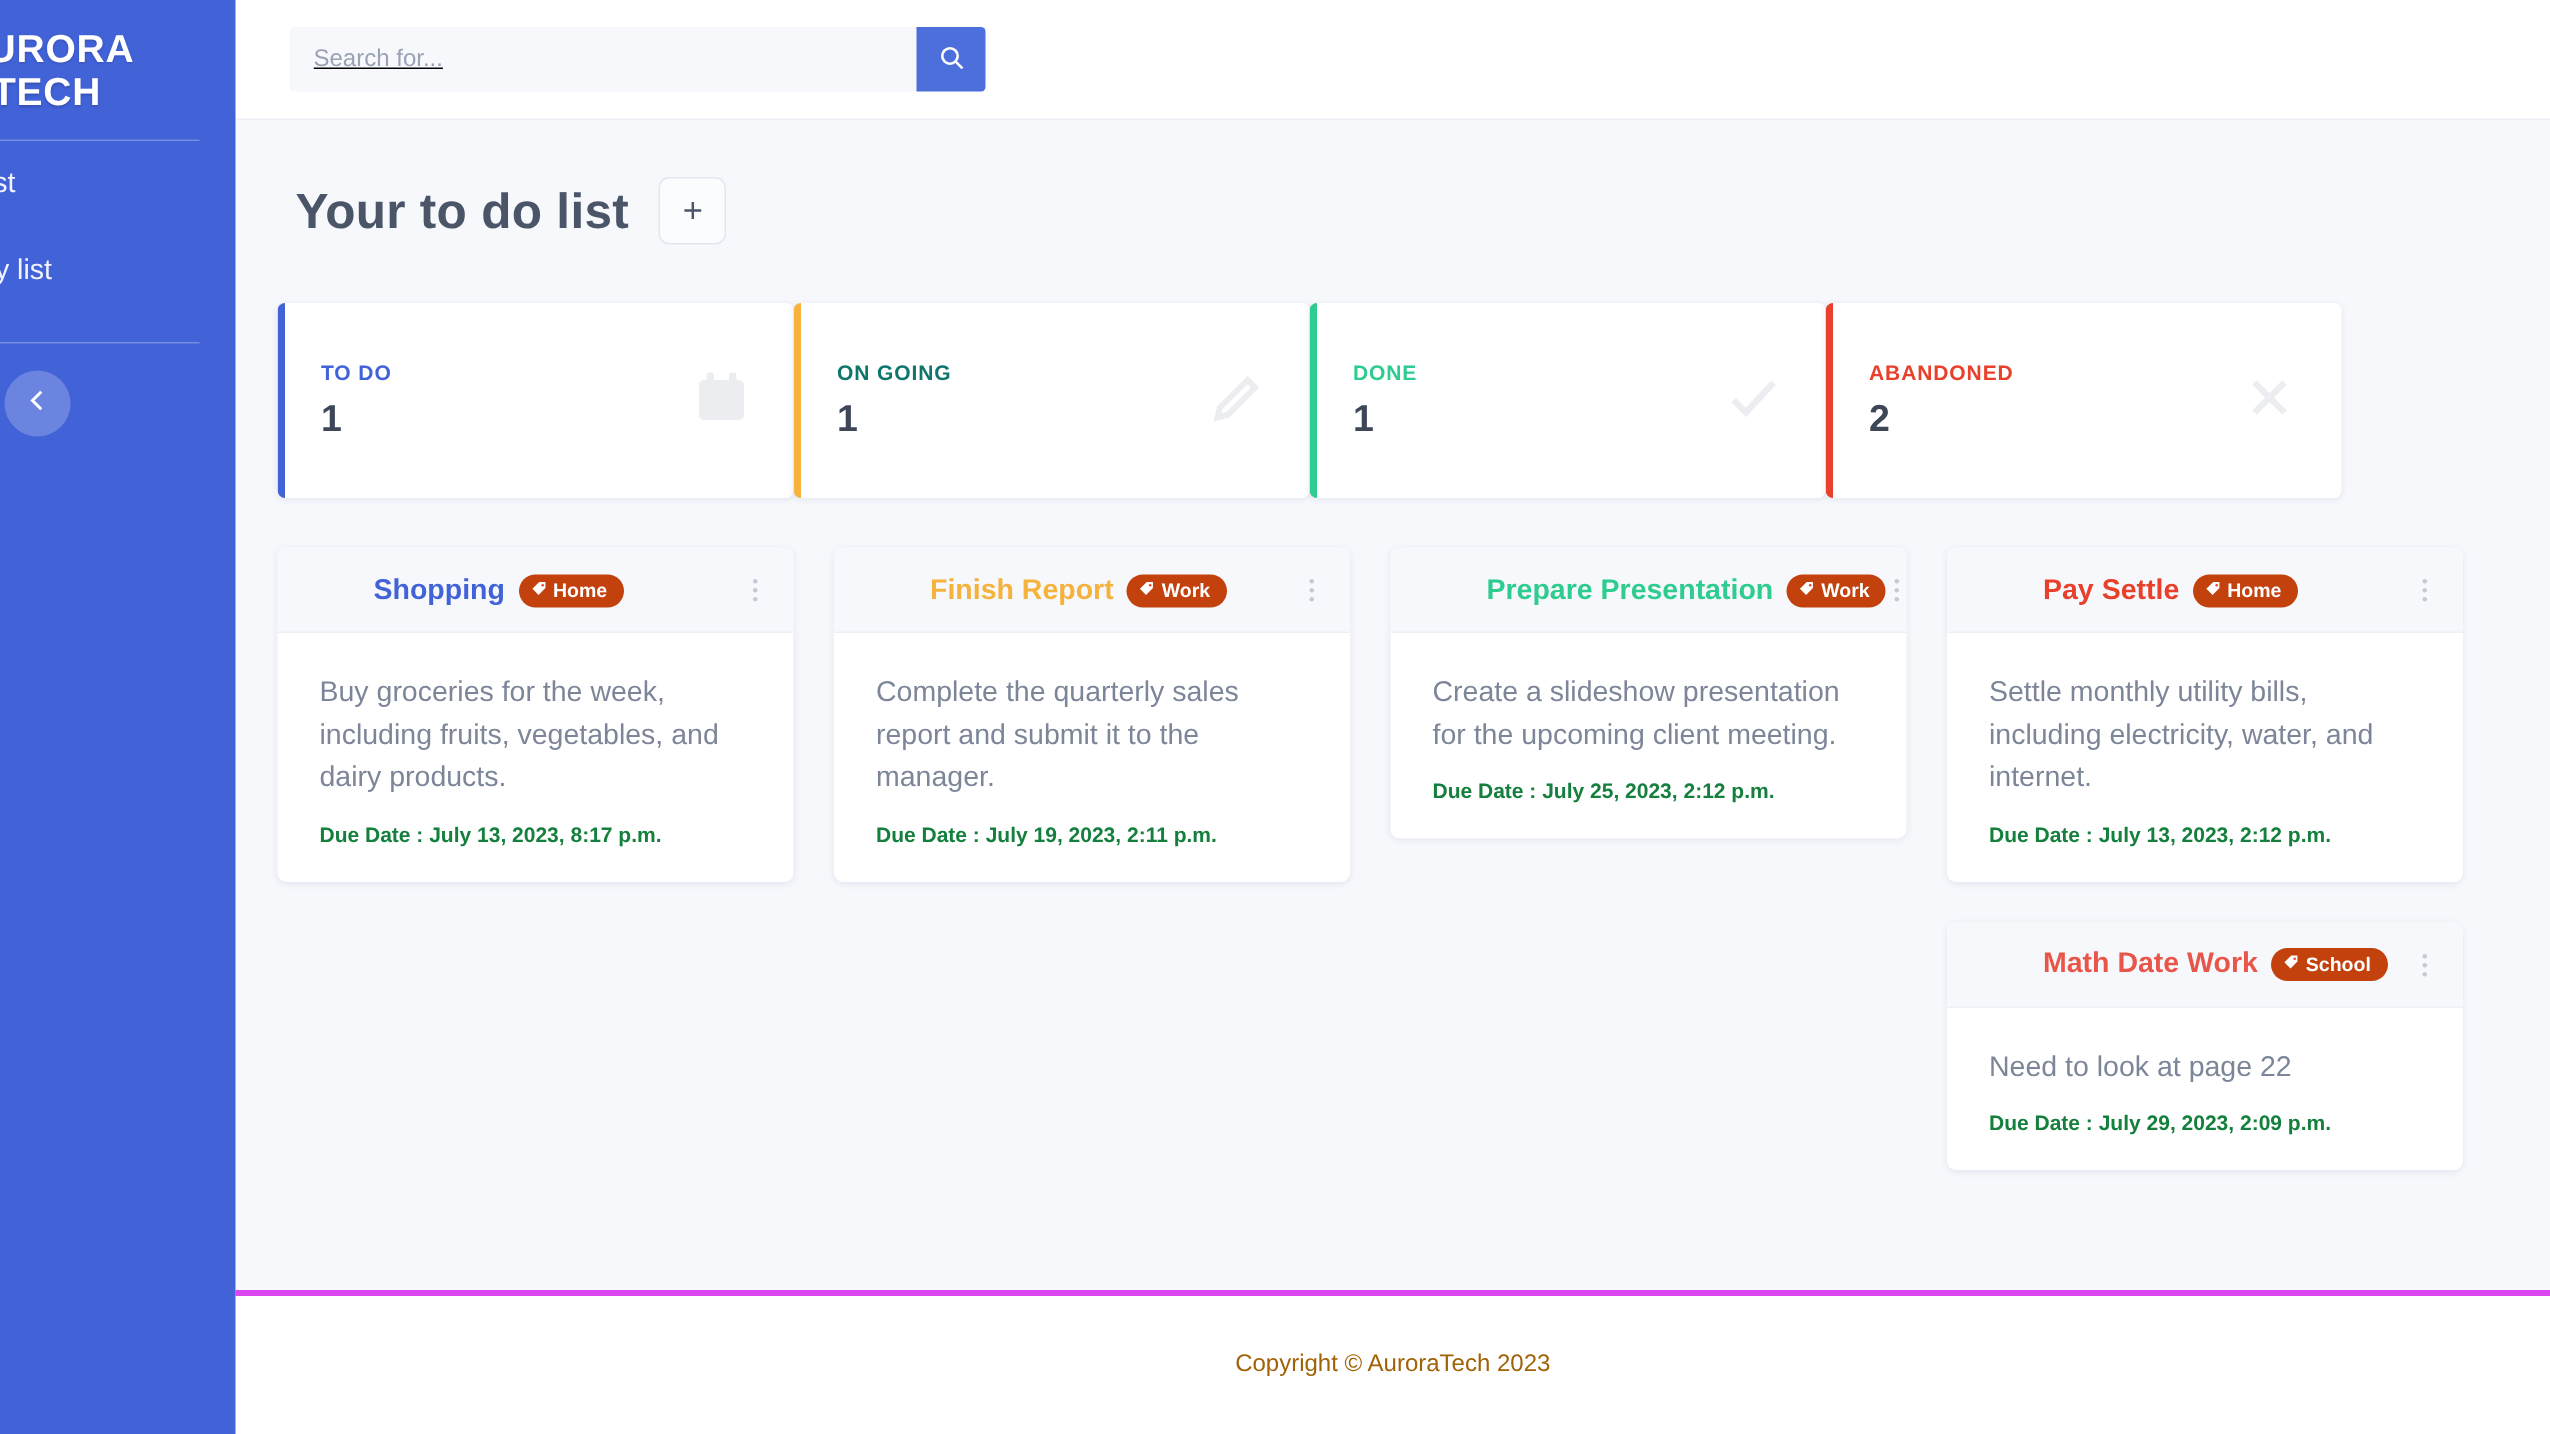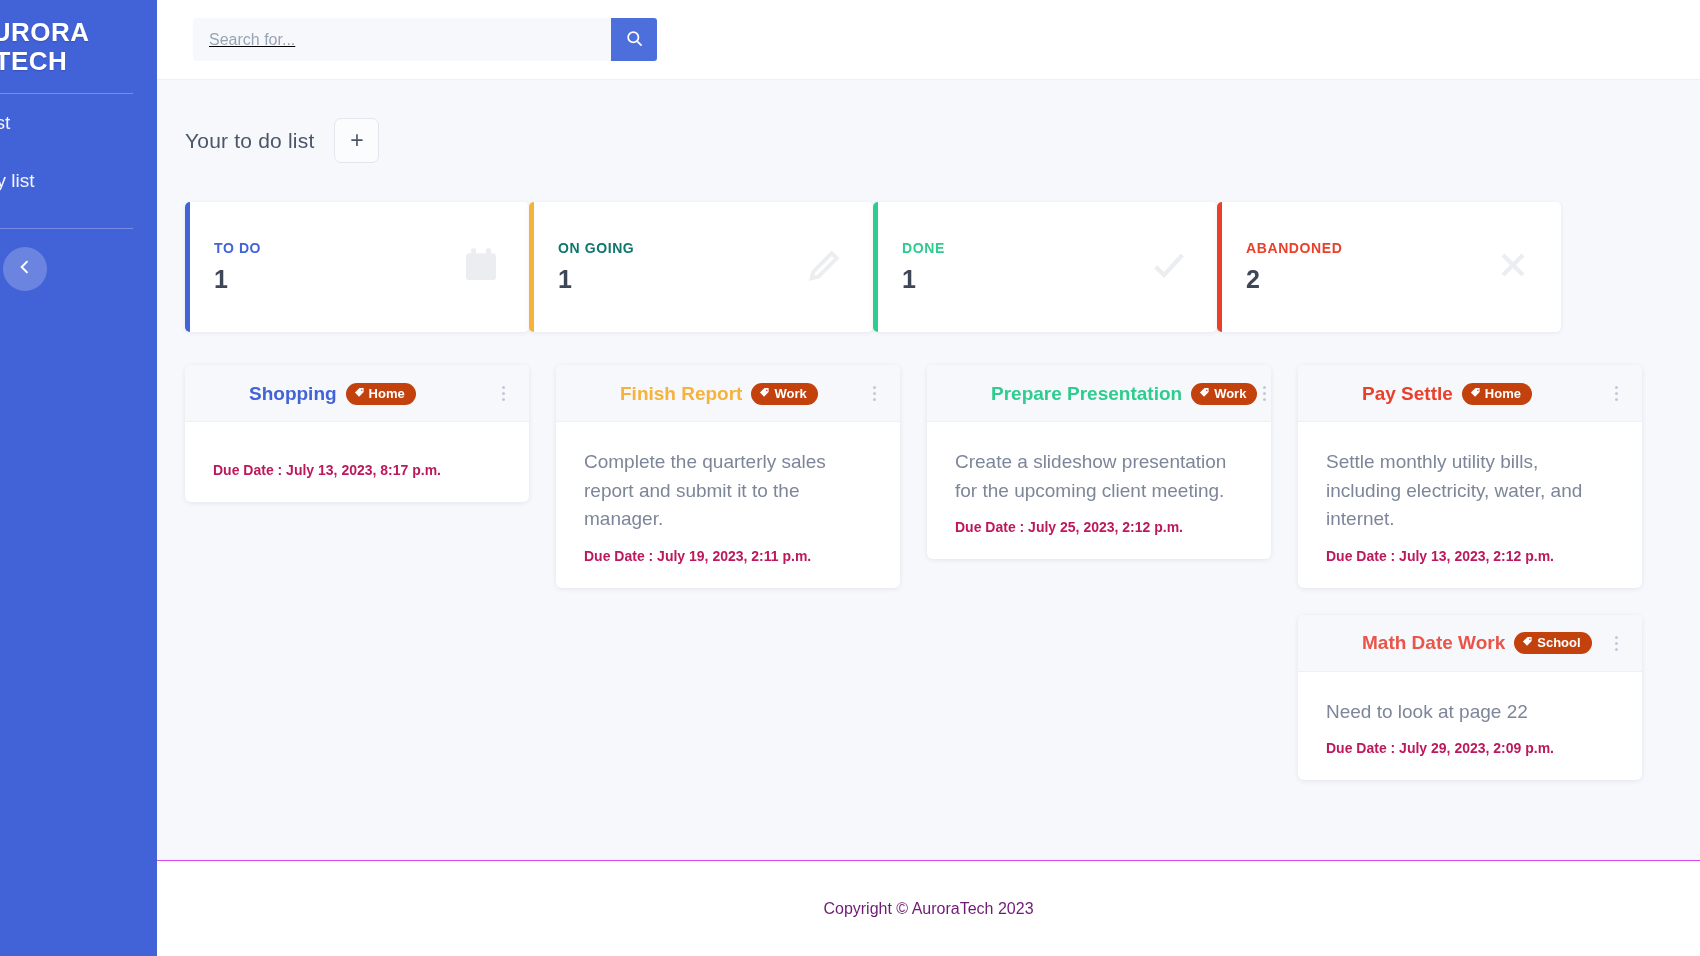--- a/index.html
+++ b/index.html
@@ -99,22 +99,23 @@
     overflow: hidden;
     position: relative;
   }
 
   .page-head {
     display: flex; align-items: center;
     padding: 38px 0 0 0;
     position: relative;
   }
   .page-title {
-    font-size: 21px; color: #4a5568; font-weight: normal;
+    font-size: 33px; color: #4a5568; font-weight: bold;
     letter-spacing: .2px;
+    margin-left: 12px;
   }
   .add-btn {
     margin-left: 20px;
     width: 45px; height: 45px;
     border: 1px solid #e2e6ef;
     border-radius: 7px;
     background: #fbfcfe;
     color: #4a5568;
     font-size: 23px; line-height: 1;
     display: flex; align-items: center; justify-content: center;
@@ -199,30 +200,30 @@
     padding: 4px 6px;
   }
   .kebab i { width: 3px; height: 3px; border-radius: 50%; background: #c3c9d6; display: block; }
   .task-body { padding: 26px 24px 24px 28px; }
   .task-desc {
     font-size: 19px; color: #7d8699; line-height: 1.5;
   }
   .task-due {
     margin-top: 14px;
     font-size: 14px; font-weight: bold;
-    color: #be185d;
+    color: #15803d;
   }
 
   
   .footer {
     height: 96px;
     background: #ffffff;
-    border-top: 1px solid #d946ef;
+    border-top: 4px solid #d946ef;
     display: flex; align-items: center; justify-content: center;
-    color: #701a75;
+    color: #a16207;
     font-size: 16px;
     flex-shrink: 0;
   }
 </style>
 </head>
 <body>
 
 <div id="app">
 
   <aside class="sidebar">
@@ -340,20 +341,21 @@
                 </span>
                 <span>Home</span>
               </span>
               <span class="kebab">
                   <i></i>
                   <i></i>
                   <i></i>
                 </span>
             </div>
             <div class="task-body">
+              <p class="task-desc">Buy groceries for the week, including fruits, vegetables, and dairy products.</p>
               <p class="task-due">Due Date : July 13, 2023, 8:17 p.m.</p>
             </div>
           </article>
         </div>
 
         <div class="task-col">
           <article class="task-card">
             <div class="task-head">
               <span class="task-title" style="color:#f5b23d">Finish Report</span>
               <span class="tag-badge">

